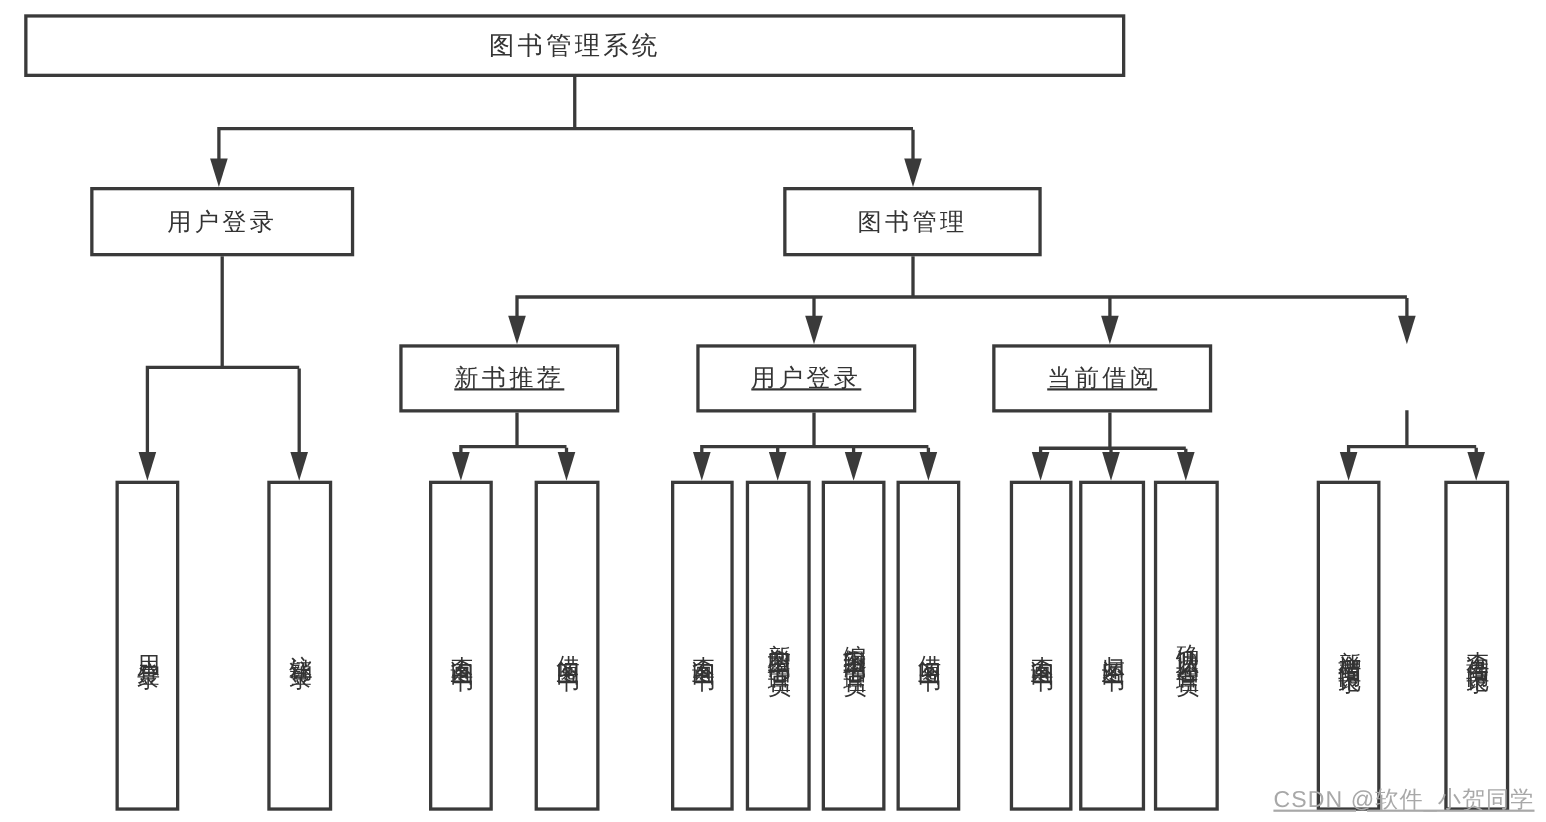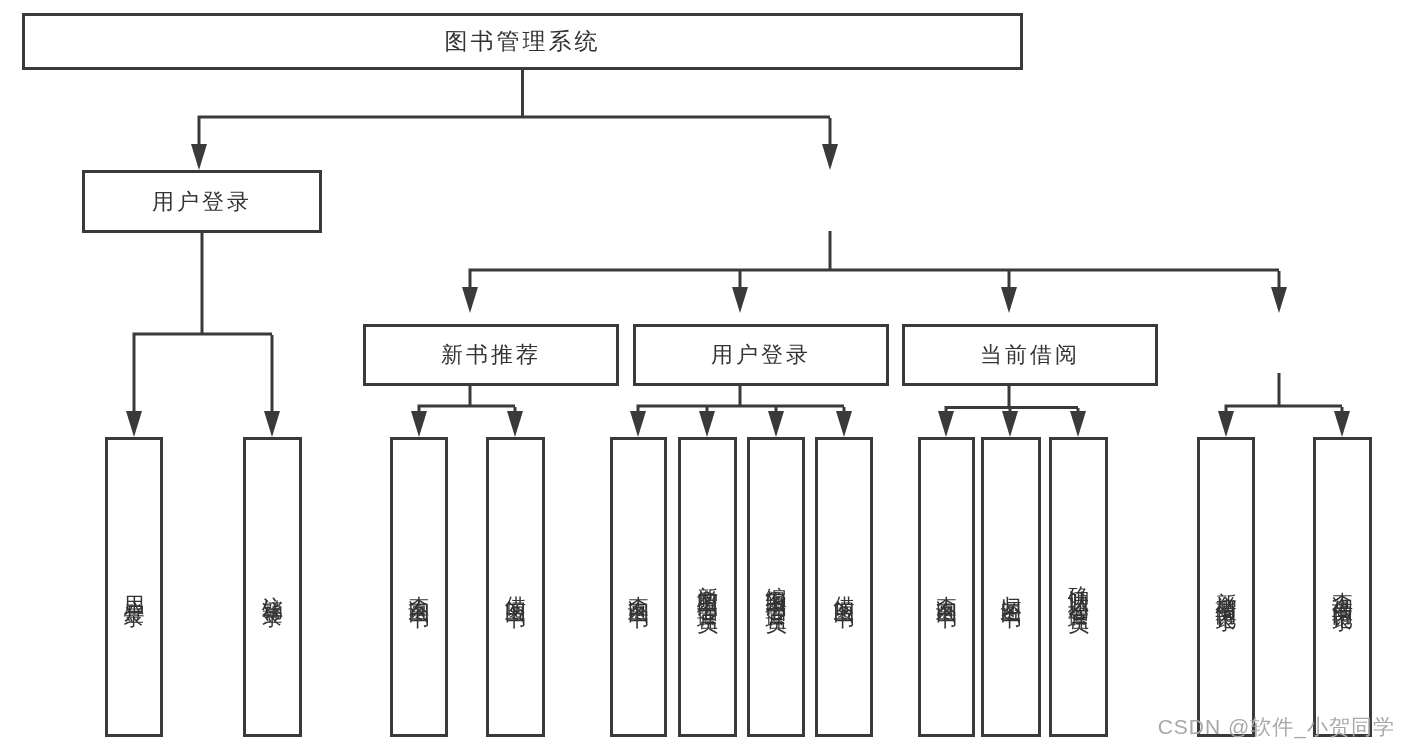--- a/index.html
+++ b/index.html
@@ -15,21 +15,21 @@
   .node{
     position:absolute;box-sizing:border-box;border:3px solid var(--line);
     background:var(--bg);display:flex;align-items:center;justify-content:center;
     z-index:2;
   }
   .node .lbl{white-space:nowrap;}
   .lvl1{left:22px;top:13px;width:1001px;height:57px;font-size:23px;letter-spacing:3px;}
   .lvl2,.lvl3{font-size:22px;letter-spacing:3px;}
   .n-user-login{left:82px;top:170px;width:240px;height:63px;}
   .n-book-mgmt{left:712px;top:170px;width:235px;height:63px;}
-  .lvl3{top:324px;width:256px;height:62px;position:absolute;}
+  .lvl3{top:313px;width:200px;height:62px;position:absolute;text-decoration:underline;}
   .n-recommend{left:363px;}
   .n-borrow{left:633px;}
   .n-current{left:902px;align-items:center;}
   .n-record{left:1172px;}
   .leaf{
     top:437px;height:300px;font-size:21px;
   }
   .leaf .lbl{
     writing-mode:vertical-rl;text-orientation:mixed;letter-spacing:4px;
     white-space:nowrap;
@@ -42,21 +42,21 @@
   .lf6{left:678px;width:59px;}
   .lf7{left:747px;width:58px;}
   .lf8{left:815px;width:58px;}
   .lf9{left:918px;width:57px;}
   .lf10{left:981px;width:60px;}
   .lf11{left:1049px;width:59px;}
   .lf12{left:1197px;width:58px;}
   .lf13{left:1313px;width:59px;}
   #watermark{
     position:absolute;right:10px;bottom:6px;z-index:3;
-    font-size:21px;color:var(--wm);letter-spacing:1px;white-space:nowrap;
+    font-size:21px;color:var(--wm);letter-spacing:1px;white-space:nowrap;text-decoration:underline;
   }
 </style>
 </head>
 <body>
 
 <div id="stage">
 
   <svg id="connectors" width="1405" height="747" viewBox="0 0 1405 747">
 
     <g stroke="#3a3a3a" stroke-width="3" fill="#3a3a3a">
@@ -107,20 +107,23 @@
     </g>
   </svg>
 
   <div class="node lvl1">
     <span class="lbl">图书管理系统</span>
   </div>
 
   <div class="node lvl2 n-user-login">
     <span class="lbl">用户登录</span>
   </div>
+  <div class="node lvl2 n-book-mgmt">
+    <span class="lbl">图书管理</span>
+  </div>
 
   <div class="node lvl3 n-recommend">
     <span class="lbl">新书推荐</span>
   </div>
   <div class="node lvl3 n-borrow">
     <span class="lbl">用户登录</span>
   </div>
   <div class="node lvl3 n-current">
     <span class="lbl">当前借阅</span>
   </div>

